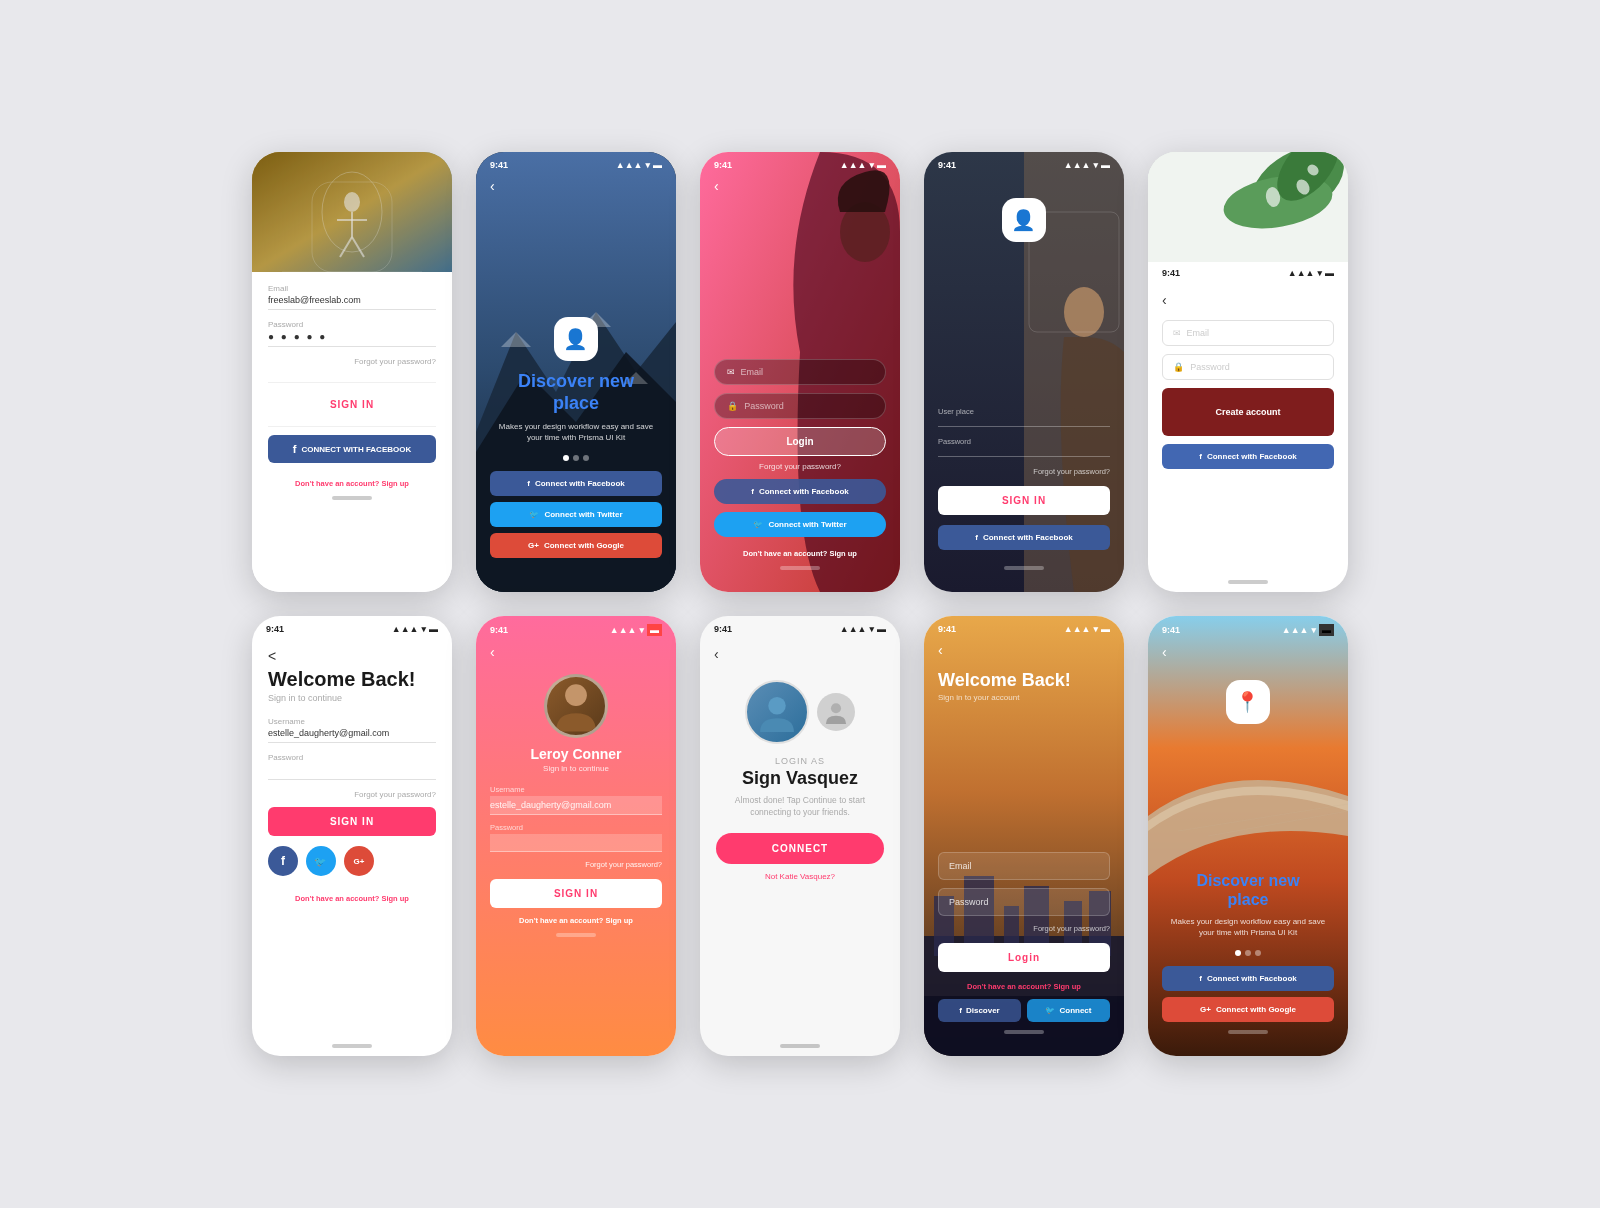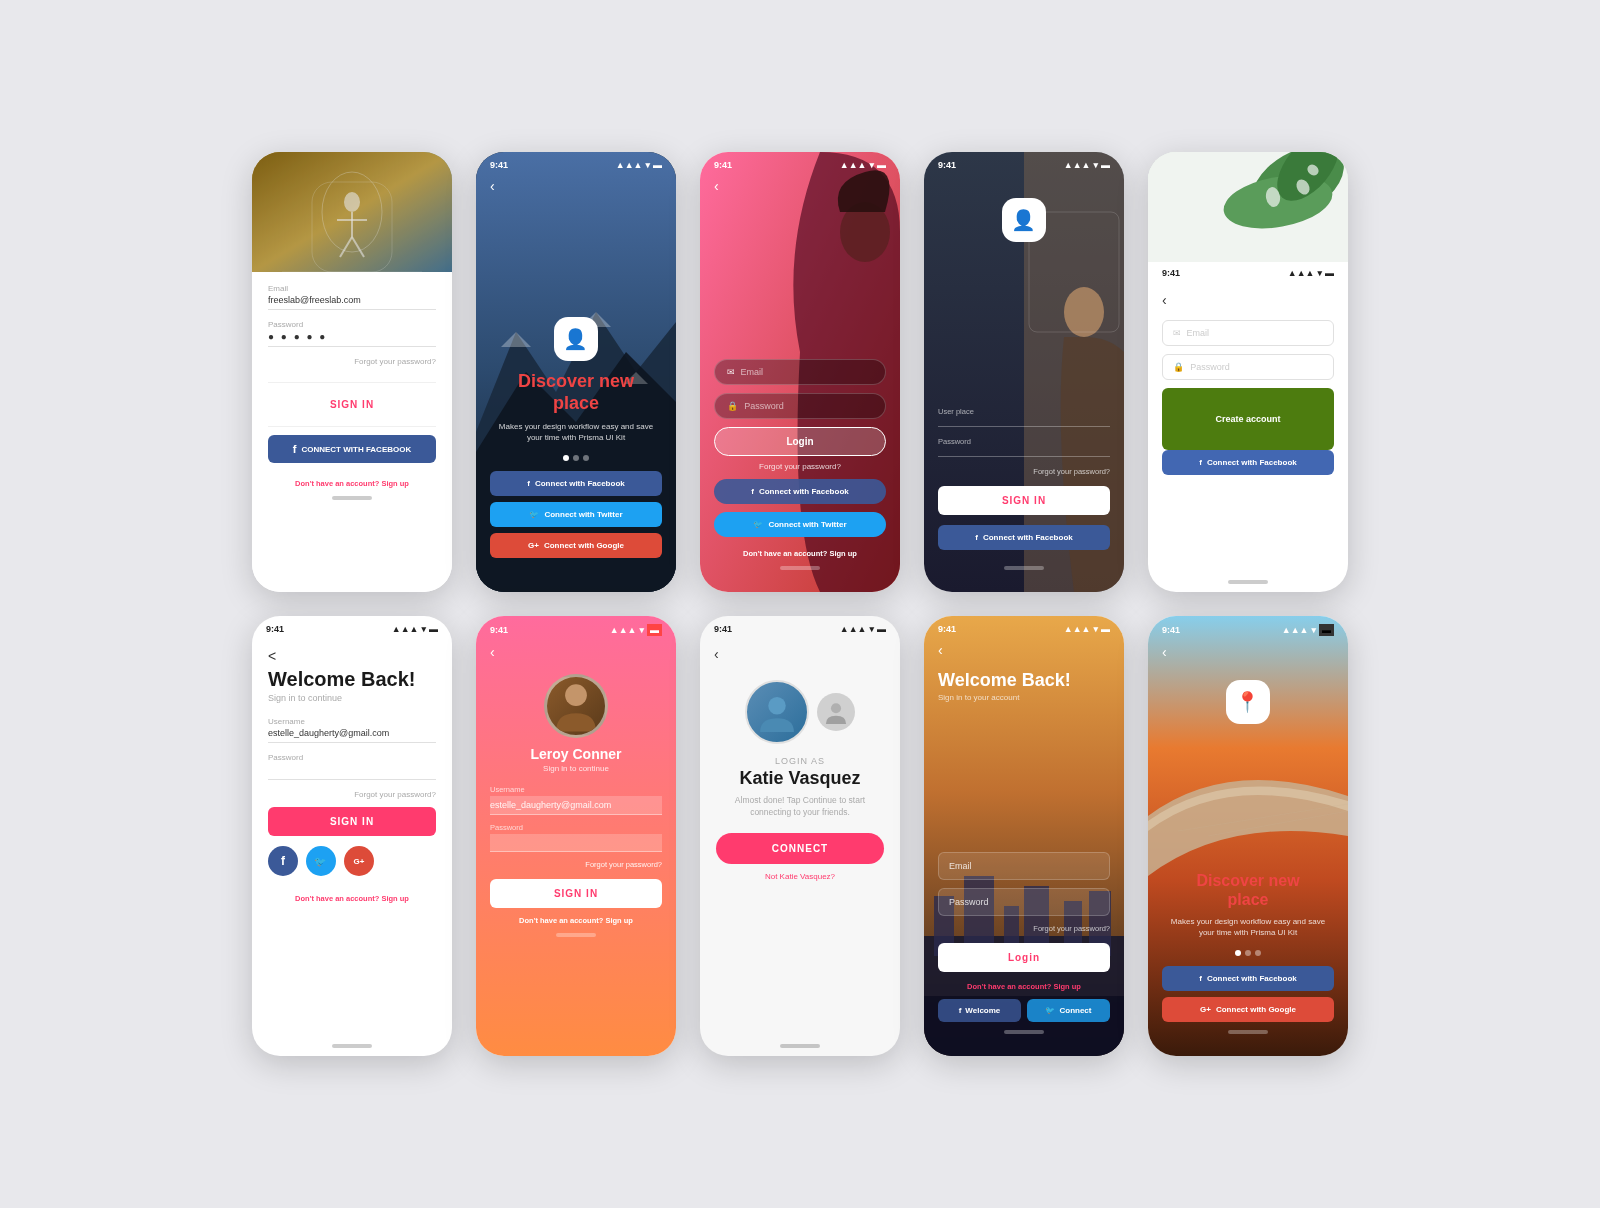--- a/index.html
+++ b/index.html
@@ -148,21 +148,21 @@
     .profile-icon-circle {
       width: 44px;
       height: 44px;
       background: #fff;
       border-radius: 14px;
       display: flex;
       align-items: center;
       justify-content: center;
       margin: 0 auto 10px;
     }
-    .discover-title { color: #ef4444; font-size: 18px; font-weight: 700; text-align: center; line-height: 1.2; margin-bottom: 6px; }
+    .discover-title { color: #3b82f6; font-size: 18px; font-weight: 700; text-align: center; line-height: 1.2; margin-bottom: 6px; }
     .discover-sub { color: rgba(255,255,255,0.8); font-size: 8px; text-align: center; line-height: 1.4; margin-bottom: 12px; }
     .dots-indicator { display: flex; justify-content: center; gap: 4px; margin-bottom: 10px; }
     .dot { width: 6px; height: 6px; border-radius: 50%; background: rgba(255,255,255,0.4); }
     .dot.active { background: #fff; }
     .social-buttons { display: flex; flex-direction: column; gap: 6px; }
     .input-field {
       background: rgba(255,255,255,0.15);
       border: 1px solid rgba(255,255,255,0.3);
       border-radius: 20px;
       padding: 7px 12px;
@@ -238,28 +238,29 @@
       align-items: center;
       gap: 6px;
       border: 1px solid #e0e0e0;
       border-radius: 6px;
       padding: 7px 10px;
       margin-bottom: 8px;
       font-size: 9px;
       color: #aaa;
     }
     .btn-create {
-      background: #4d7c0f;
+      background: #7f1d1d;
       color: #fff;
       border: none;
       border-radius: 6px;
-      padding: 26px;
+      padding: 19px;
       font-size: 9px;
       font-weight: 700;
       text-align: center;
+      margin-bottom: 8px;
       cursor: pointer;
     }
 
     
     
     .phone-6 { background: #fff; }
     .phone-6-content { padding: 10px 16px 14px; flex: 1; display: flex; flex-direction: column; }
     .welcome-title { font-size: 20px; font-weight: 800; color: #1a1a1a; margin-bottom: 2px; }
     .sign-in-sub { font-size: 9px; color: #aaa; margin-bottom: 14px; }
     .social-circle-row { display: flex; gap: 8px; justify-content: flex-start; margin: 10px 0; }
@@ -770,21 +771,21 @@
           </svg>
         </div>
         <div class="avatar-small">
           <svg viewBox="0 0 38 38" width="24" height="24" xmlns="http://www.w3.org/2000/svg">
             <circle cx="19" cy="13" r="8" fill="#b0b0b0"></circle>
             <path d="M3,38 Q3,25 19,25 Q35,25 35,38Z" fill="#a0a0a0"></path>
           </svg>
         </div>
       </div>
       <div class="login-as-label">LOGIN AS</div>
-      <div class="login-as-name">Katie Vasquez</div>
+      <div class="login-as-name">Sign Vasquez</div>
       <div class="login-as-desc">Almost done! Tap Continue to start connecting to your friends.</div>
       <button class="btn-continue">CONNECT</button>
       <div class="not-user">Not Katie Vasquez?</div>
     </div>
     <div class="home-indicator">
         <div class="home-bar"></div>
       </div>
   </div>
 
   <div class="phone" style="position:relative;overflow:hidden;min-height:440px;">
@@ -827,21 +828,21 @@
       <div class="input-field-dark">Email</div>
       <div class="input-field-dark">Password</div>
       <div class="forgot-link-white" style="text-align:right;margin-bottom:10px;">Forgot your password?</div>
       <div class="btn-login-dark">Login</div>
       <div class="dont-have-dark">
         <span>Don't have an account?</span> <span style="color:#ff3b6e;font-weight:700;cursor:pointer;">Sign up</span>
       </div>
       <div class="social-btn-row">
         <button class="btn-fb-sm">
           <span style="font-weight:900;">f</span>
-          <span>Welcome</span>
+          <span>Discover</span>
         </button>
         <button class="btn-tw-sm">
           <span>🐦</span>
           <span>Connect</span>
         </button>
       </div>
       <div class="home-indicator">
           <div class="home-bar white"></div>
         </div>
     </div>

